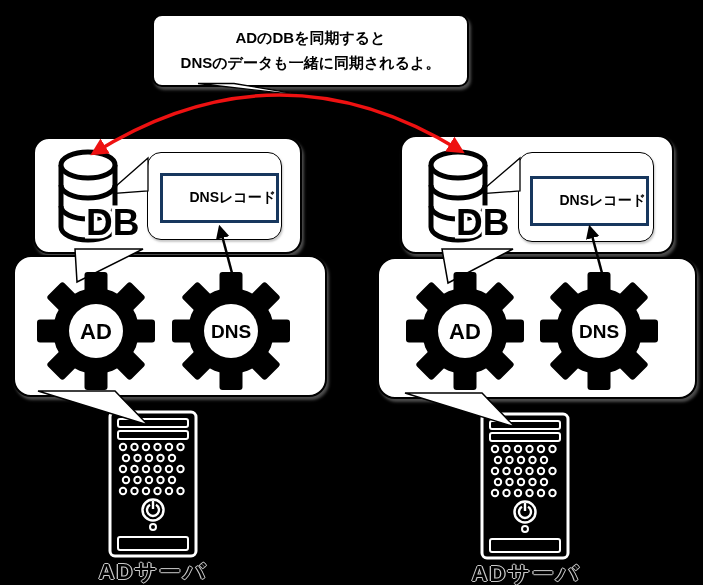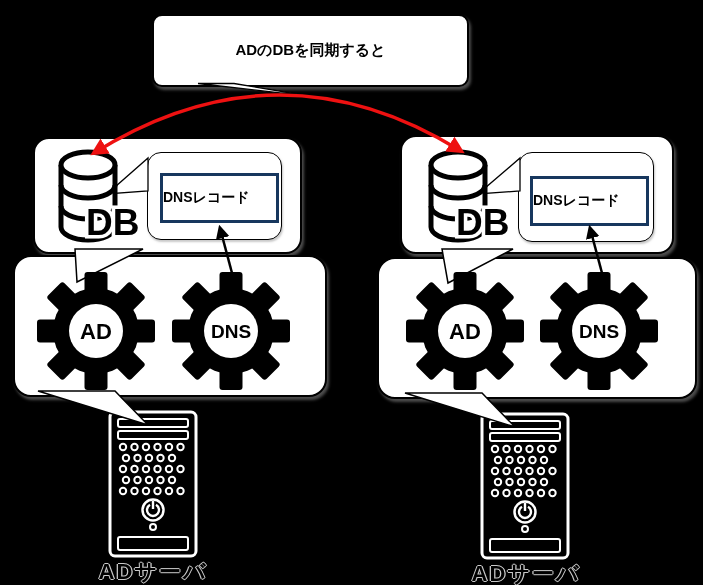--- a/index.html
+++ b/index.html
@@ -18,21 +18,21 @@
   }
   .callout span{font-size:15px;font-weight:bold;color:#000;line-height:1.35;}
   .upper-bubble{border-radius:16px;z-index:3;}
   .lower-bubble{border-radius:18px;z-index:3;}
   .nested-bubble{
     position:absolute;background:#fff;border:1.6px solid #000;border-radius:14px;z-index:4;
     box-shadow:1px 2px 2px rgba(150,150,150,.5);
   }
   .dns-box{
     position:absolute;background:#fff;border:3px solid #17375e;z-index:5;
-    display:flex;align-items:center;justify-content:flex-start;
+    display:flex;align-items:center;justify-content:flex-end;
   }
   .dns-box span{font-size:14px;font-weight:bold;color:#000;white-space:nowrap;}
   .server-svg{position:absolute;z-index:6;}
   .server-label{
     position:absolute;z-index:6;text-align:center;font-weight:bold;font-size:22px;
     letter-spacing:2px;color:#000;
     text-shadow:-1.2px 0 #c9c9c9,1.2px 0 #c9c9c9,0 -1.2px #c9c9c9,0 1.2px #c9c9c9;
     white-space:nowrap;
   }
   svg.layer{position:absolute;left:0;top:0;pointer-events:none;}
@@ -41,20 +41,21 @@
   .layer-connectors{z-index:9;}
   .gear-text{font-family:"Liberation Sans","DejaVu Sans",sans-serif;font-weight:bold;fill:#000;}
 </style>
 </head>
 <body>
 
 <div class="canvas">
 
   <div class="bubble callout">
     <span>ADのDBを同期すると</span>
+    <span>DNSのデータも一緒に同期されるよ。</span>
   </div>
 
   <div class="bubble upper-bubble" style="left:33px;top:137px;width:265px;height:113px;"></div>
   <div class="nested-bubble" style="left:147px;top:152px;width:133px;height:86px;"></div>
   <div class="dns-box" style="left:160px;top:173px;width:113px;height:44px;">
     <span>DNSレコード</span>
   </div>
   <div class="bubble lower-bubble" style="left:13px;top:255px;width:310px;height:138px;"></div>
 
   <div class="bubble upper-bubble" style="left:400px;top:135px;width:270px;height:115px;"></div>

